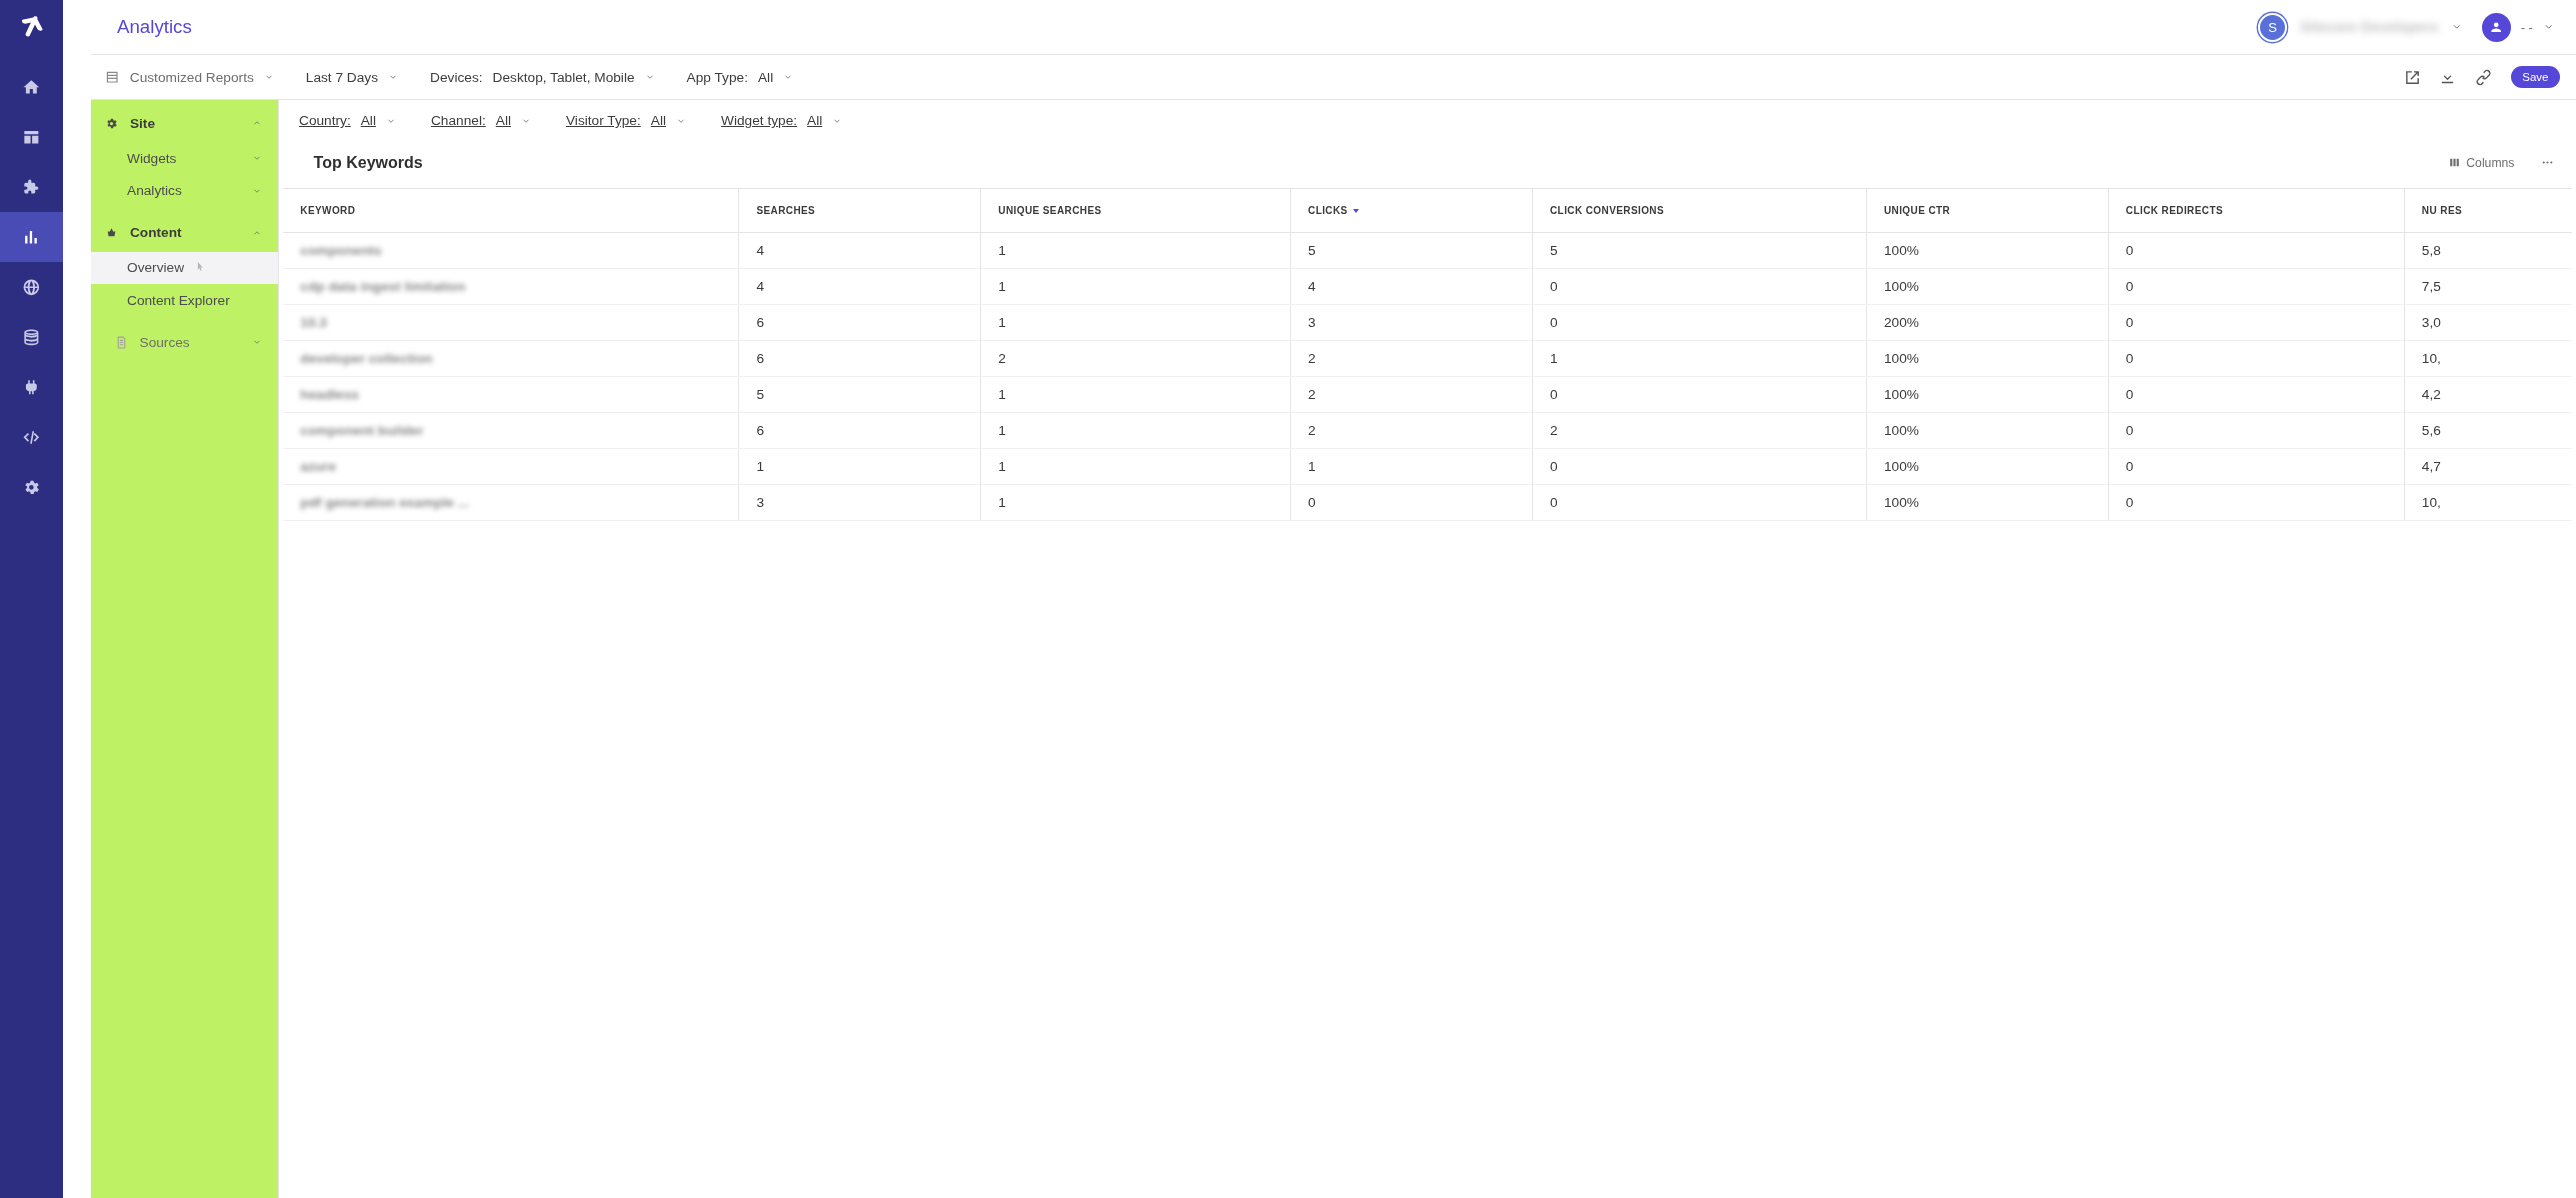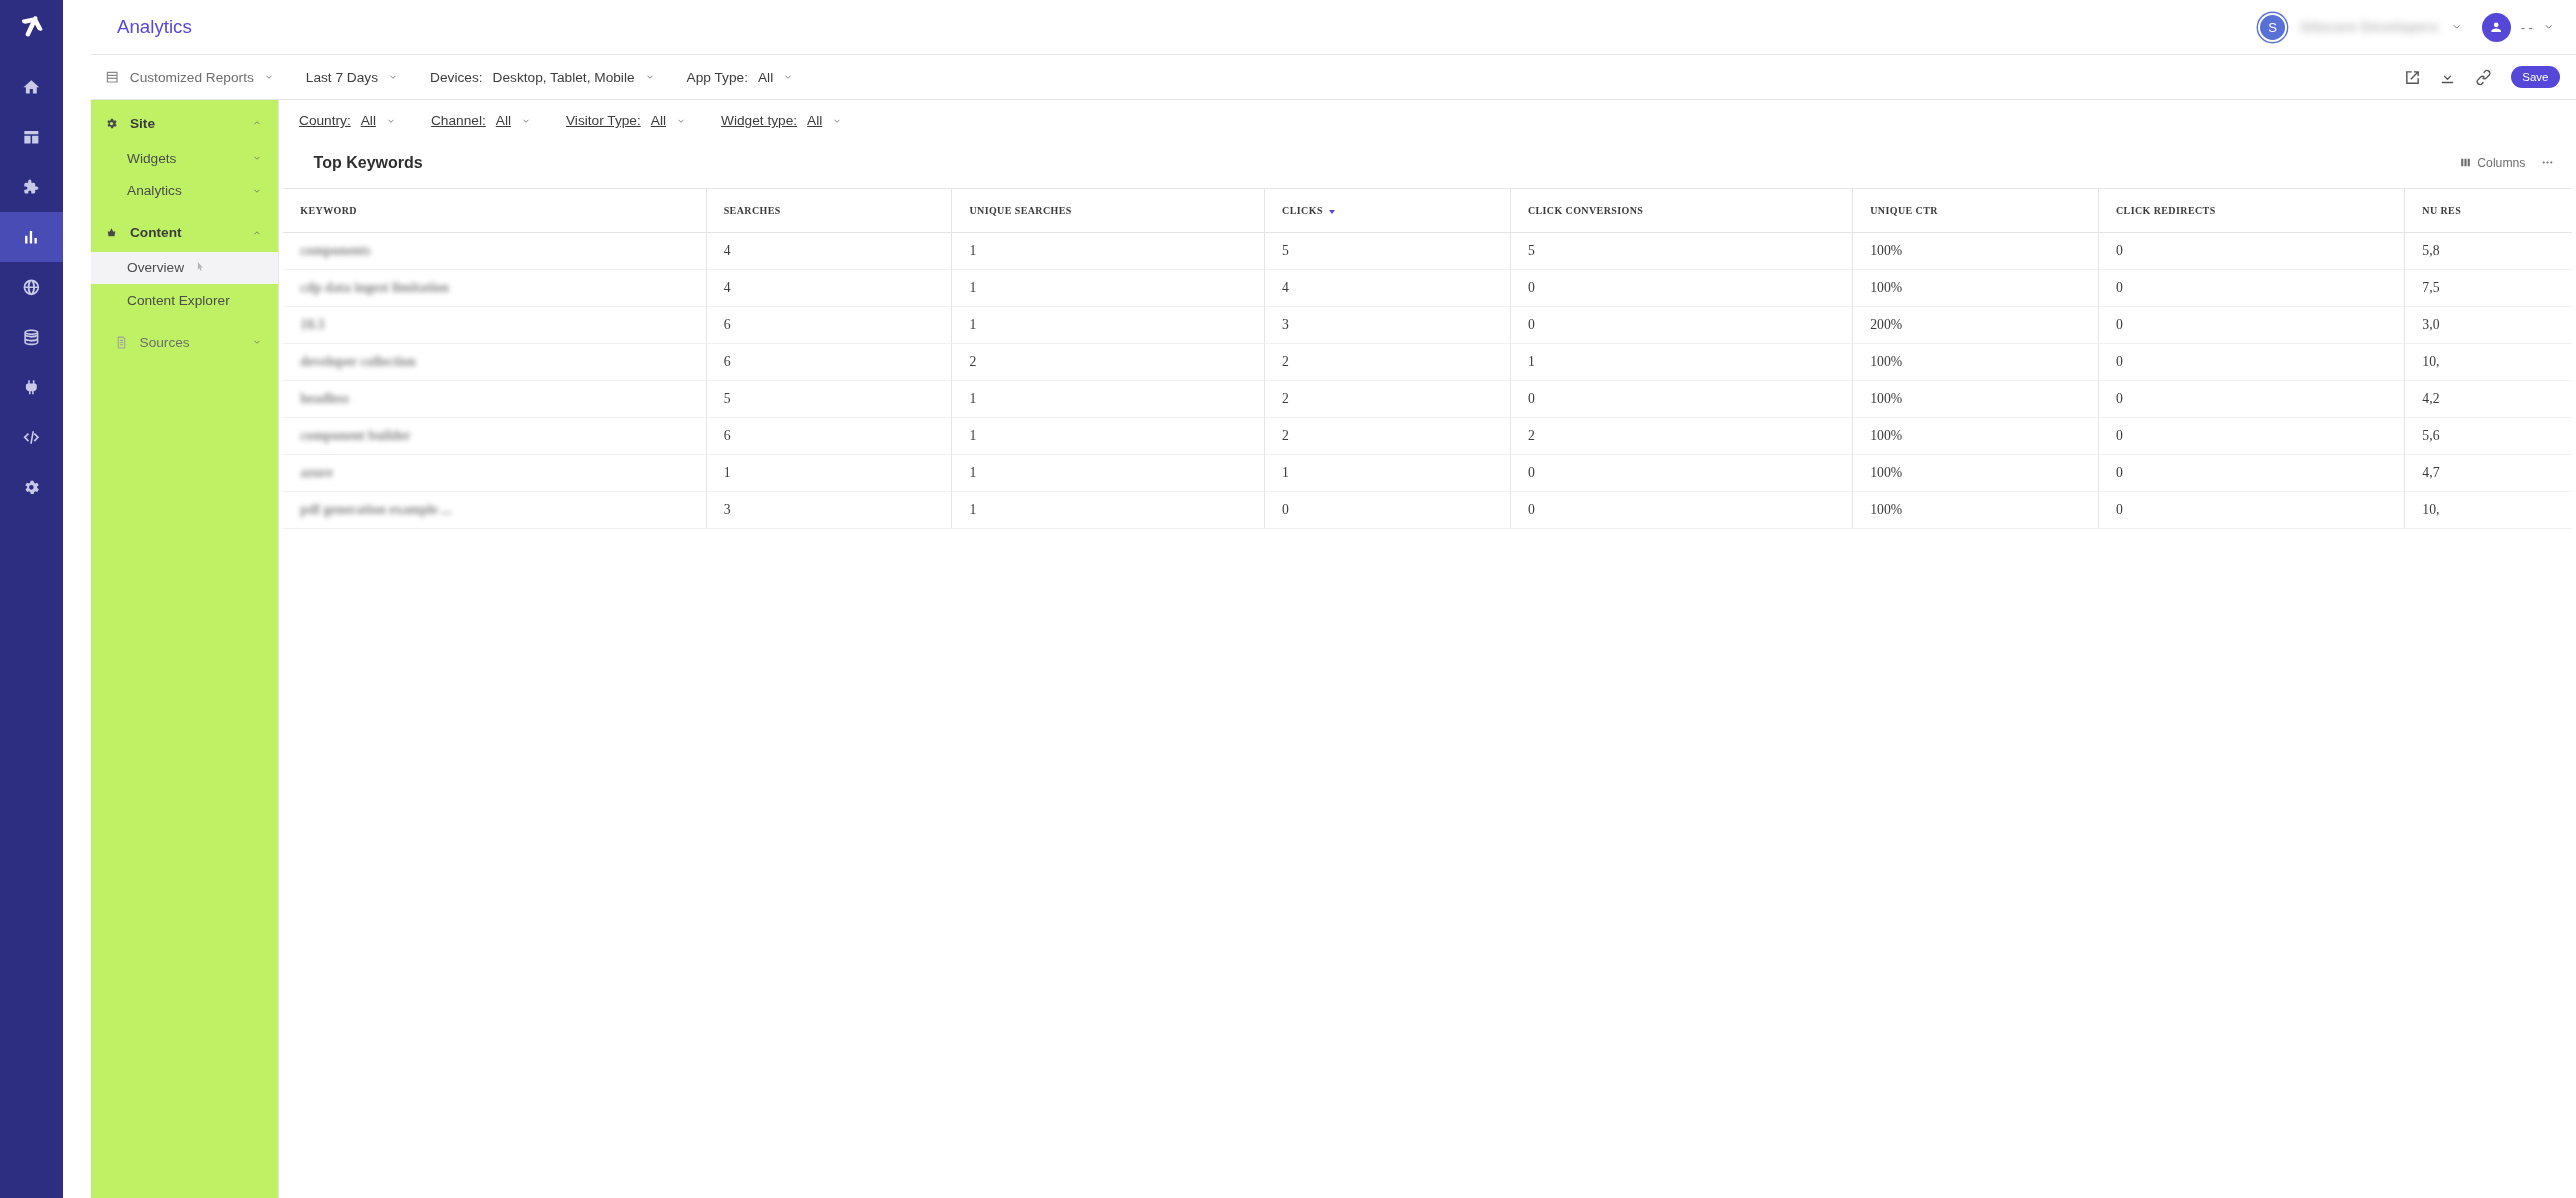--- a/index.html
+++ b/index.html
@@ -129,27 +129,27 @@
     padding:13px 20px 20px 20px;
     font-size:13.7px; color:var(--text);text-decoration:underline;
   }
   .filters .filter { display:flex; align-items:center; gap:10px; cursor:pointer; }
 
   .panel-head {
     display:flex; align-items:center; justify-content:space-between;
     padding:5.8px 21.6px 16px 21.6px;
   }
   .panel-head .pt { font-size:16px; font-weight:600; color:#2F2F2F; padding-left:13px; }
-  .panel-head .pa { display:flex; align-items:center; gap:16px; color:var(--text-light); font-size:12.2px; }
+  .panel-head .pa { display:flex; align-items:center; gap:27px; color:var(--text-light); font-size:12.2px; }
   .panel-head .pa .ctl { display:flex; align-items:center; gap:5.8px; cursor:pointer; }
   .panel-head .pa svg { width:13px; height:13px; fill:#6E6E6E; }
 
   
   .table-wrap { overflow-x:auto; border-top:0.7px solid var(--line); margin:0 4.3px; }
-  table { border-collapse:collapse; min-width:100%;font-family:Liberation Serif, serif; }
+  table { border-collapse:collapse; min-width:100%; }
   thead th {
     text-align:left;
     font-size:10px; font-weight:700;
     letter-spacing:0.4px;
     color:#3A3A3A;
     padding:16px 17px;
     border-bottom:0.7px solid var(--line);
     border-right:0.7px solid var(--line);
     vertical-align:bottom;
     white-space:normal;

